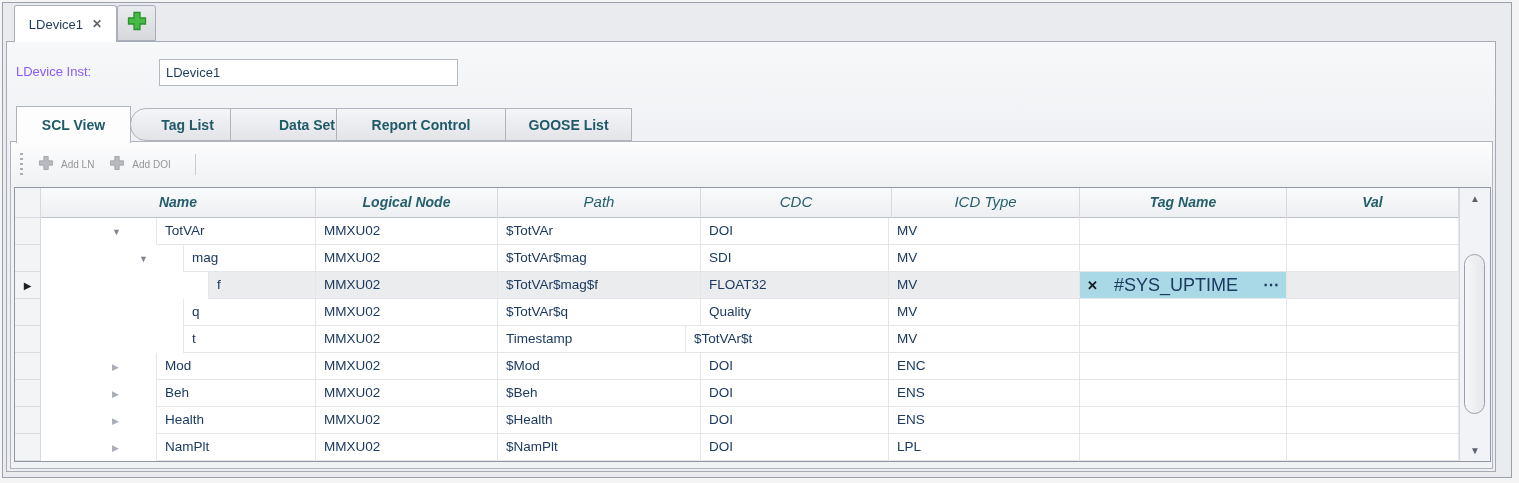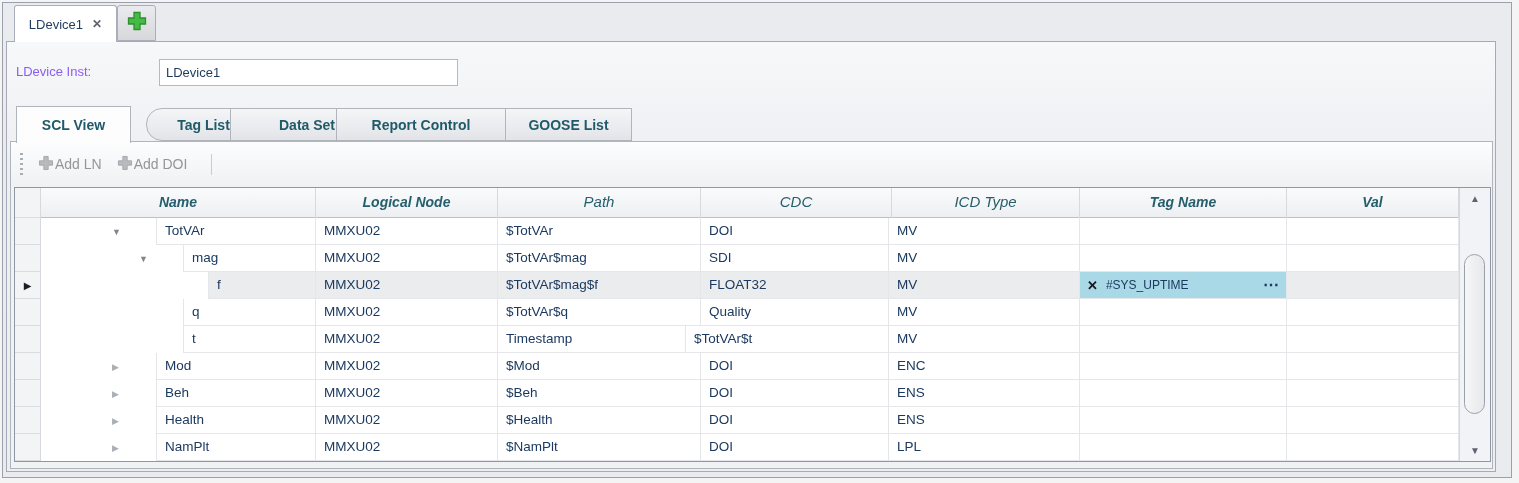--- a/index.html
+++ b/index.html
@@ -65,21 +65,21 @@
   
   .toolbar{
     position:absolute;left:11px;top:142px;width:1481px;height:44px;z-index:3;
     background:linear-gradient(180deg,#fdfdfe 0%,#eff1f3 100%);
     display:flex;align-items:center;
   }
   .grip{
     width:3px;height:22px;margin-left:9px;
     background-image:repeating-linear-gradient(180deg,#a9adb5 0 2px,rgba(0,0,0,0) 2px 5px);
   }
-  .tb-btn{display:flex;align-items:center;gap:1px;margin-left:15px;color:#94969a;font-size:14px;cursor:default;}
+  .tb-btn{display:flex;align-items:center;gap:7px;margin-left:15px;color:#94969a;font-size:10px;cursor:default;}
   .tb-sep{width:1px;height:21px;background:#c9ccd2;margin-left:24px;}
   
   .grid{
     position:absolute;left:14px;top:187px;width:1477px;height:275px;z-index:3;
     background:#ffffff;border:1px solid #8f96a4;box-sizing:border-box;overflow:hidden;
   }
   .grid-header{display:flex;height:30px;position:relative;z-index:2;
     background:linear-gradient(180deg,#fafbfc 0%,#edeff2 100%);
     border-bottom:1px solid #bcc0c9;box-sizing:border-box;font-style:italic;}
   .hcell{
@@ -107,21 +107,21 @@
     border-bottom:1px solid #e5e6ea;border-left:1px solid #e5e6ea;
     padding-left:8px;line-height:26px;background:#ffffff;}
   .sel .name-surface{background:#ebecee;}
   .l1 .name-surface{left:115px;} .l2 .name-surface{left:142px;} .l3 .name-surface{left:167px;}
   .expander{position:absolute;top:50%;transform:translateY(-50%);font-size:9px;z-index:2;cursor:default;}
   .exp-l1{left:71px;} .exp-l2{left:98px;}
   .exp-open{color:#80868f;} .exp-closed{color:#a9aeb6;}
   
   .tag-filled{background:#a9d8e6 !important;display:flex;align-items:center;gap:8px;padding:0 7px 0 7px;}
   .tag-clear{color:#15181d;font-weight:bold;font-size:13px;line-height:1;}
-  .tag-text{font-size:12px;color:#1c3a60;}
+  .tag-text{font-size:18px;color:#1c3a60;margin-left:8px;}
   .tag-ellipsis{margin-left:auto;color:#1c3a60;font-weight:bold;font-size:16px;line-height:1;}
   
   .vscroll{position:absolute;top:0;right:0;bottom:0;width:31px;z-index:4;
     background:#f2f3f6;border-left:1px solid #d4d7db;box-sizing:border-box;}
   .vs-arrow{position:absolute;left:0;right:0;text-align:center;color:#5d6470;font-size:10px;cursor:default;}
   .vs-up{top:5px;} .vs-down{bottom:5px;}
   .vs-thumb{position:absolute;left:4px;width:21px;top:66px;height:160px;box-sizing:border-box;
     border:1px solid #9aa0ab;border-radius:11px;
     background:linear-gradient(90deg,#f6f7f8 0%,#eceef0 55%,#e6e8eb 100%);}
 </style>
@@ -315,21 +315,21 @@
       </svg>
   </span>
 </div>
 
 <div class="form-label">LDevice Inst:</div>
 <input class="form-input" type="text" value="LDevice1" style="">
 
 <div class="itab active" style="left:16px;width:115px;">
     <span>SCL View</span>
   </div>
-<div class="itab" style="left:146px;width:115px;border-radius:16px;">
+<div class="itab" style="left:130px;width:115px;border-radius:16px;">
     <span>Tag List</span>
   </div>
 <div class="itab" style="left:230px;width:107px;padding-left:47px;">
     <span>Data Set</span>
   </div>
 <div class="itab" style="left:336px;width:170px;">
     <span>Report Control</span>
   </div>
 <div class="itab" style="left:505px;width:127px;">
     <span>GOOSE List</span>

